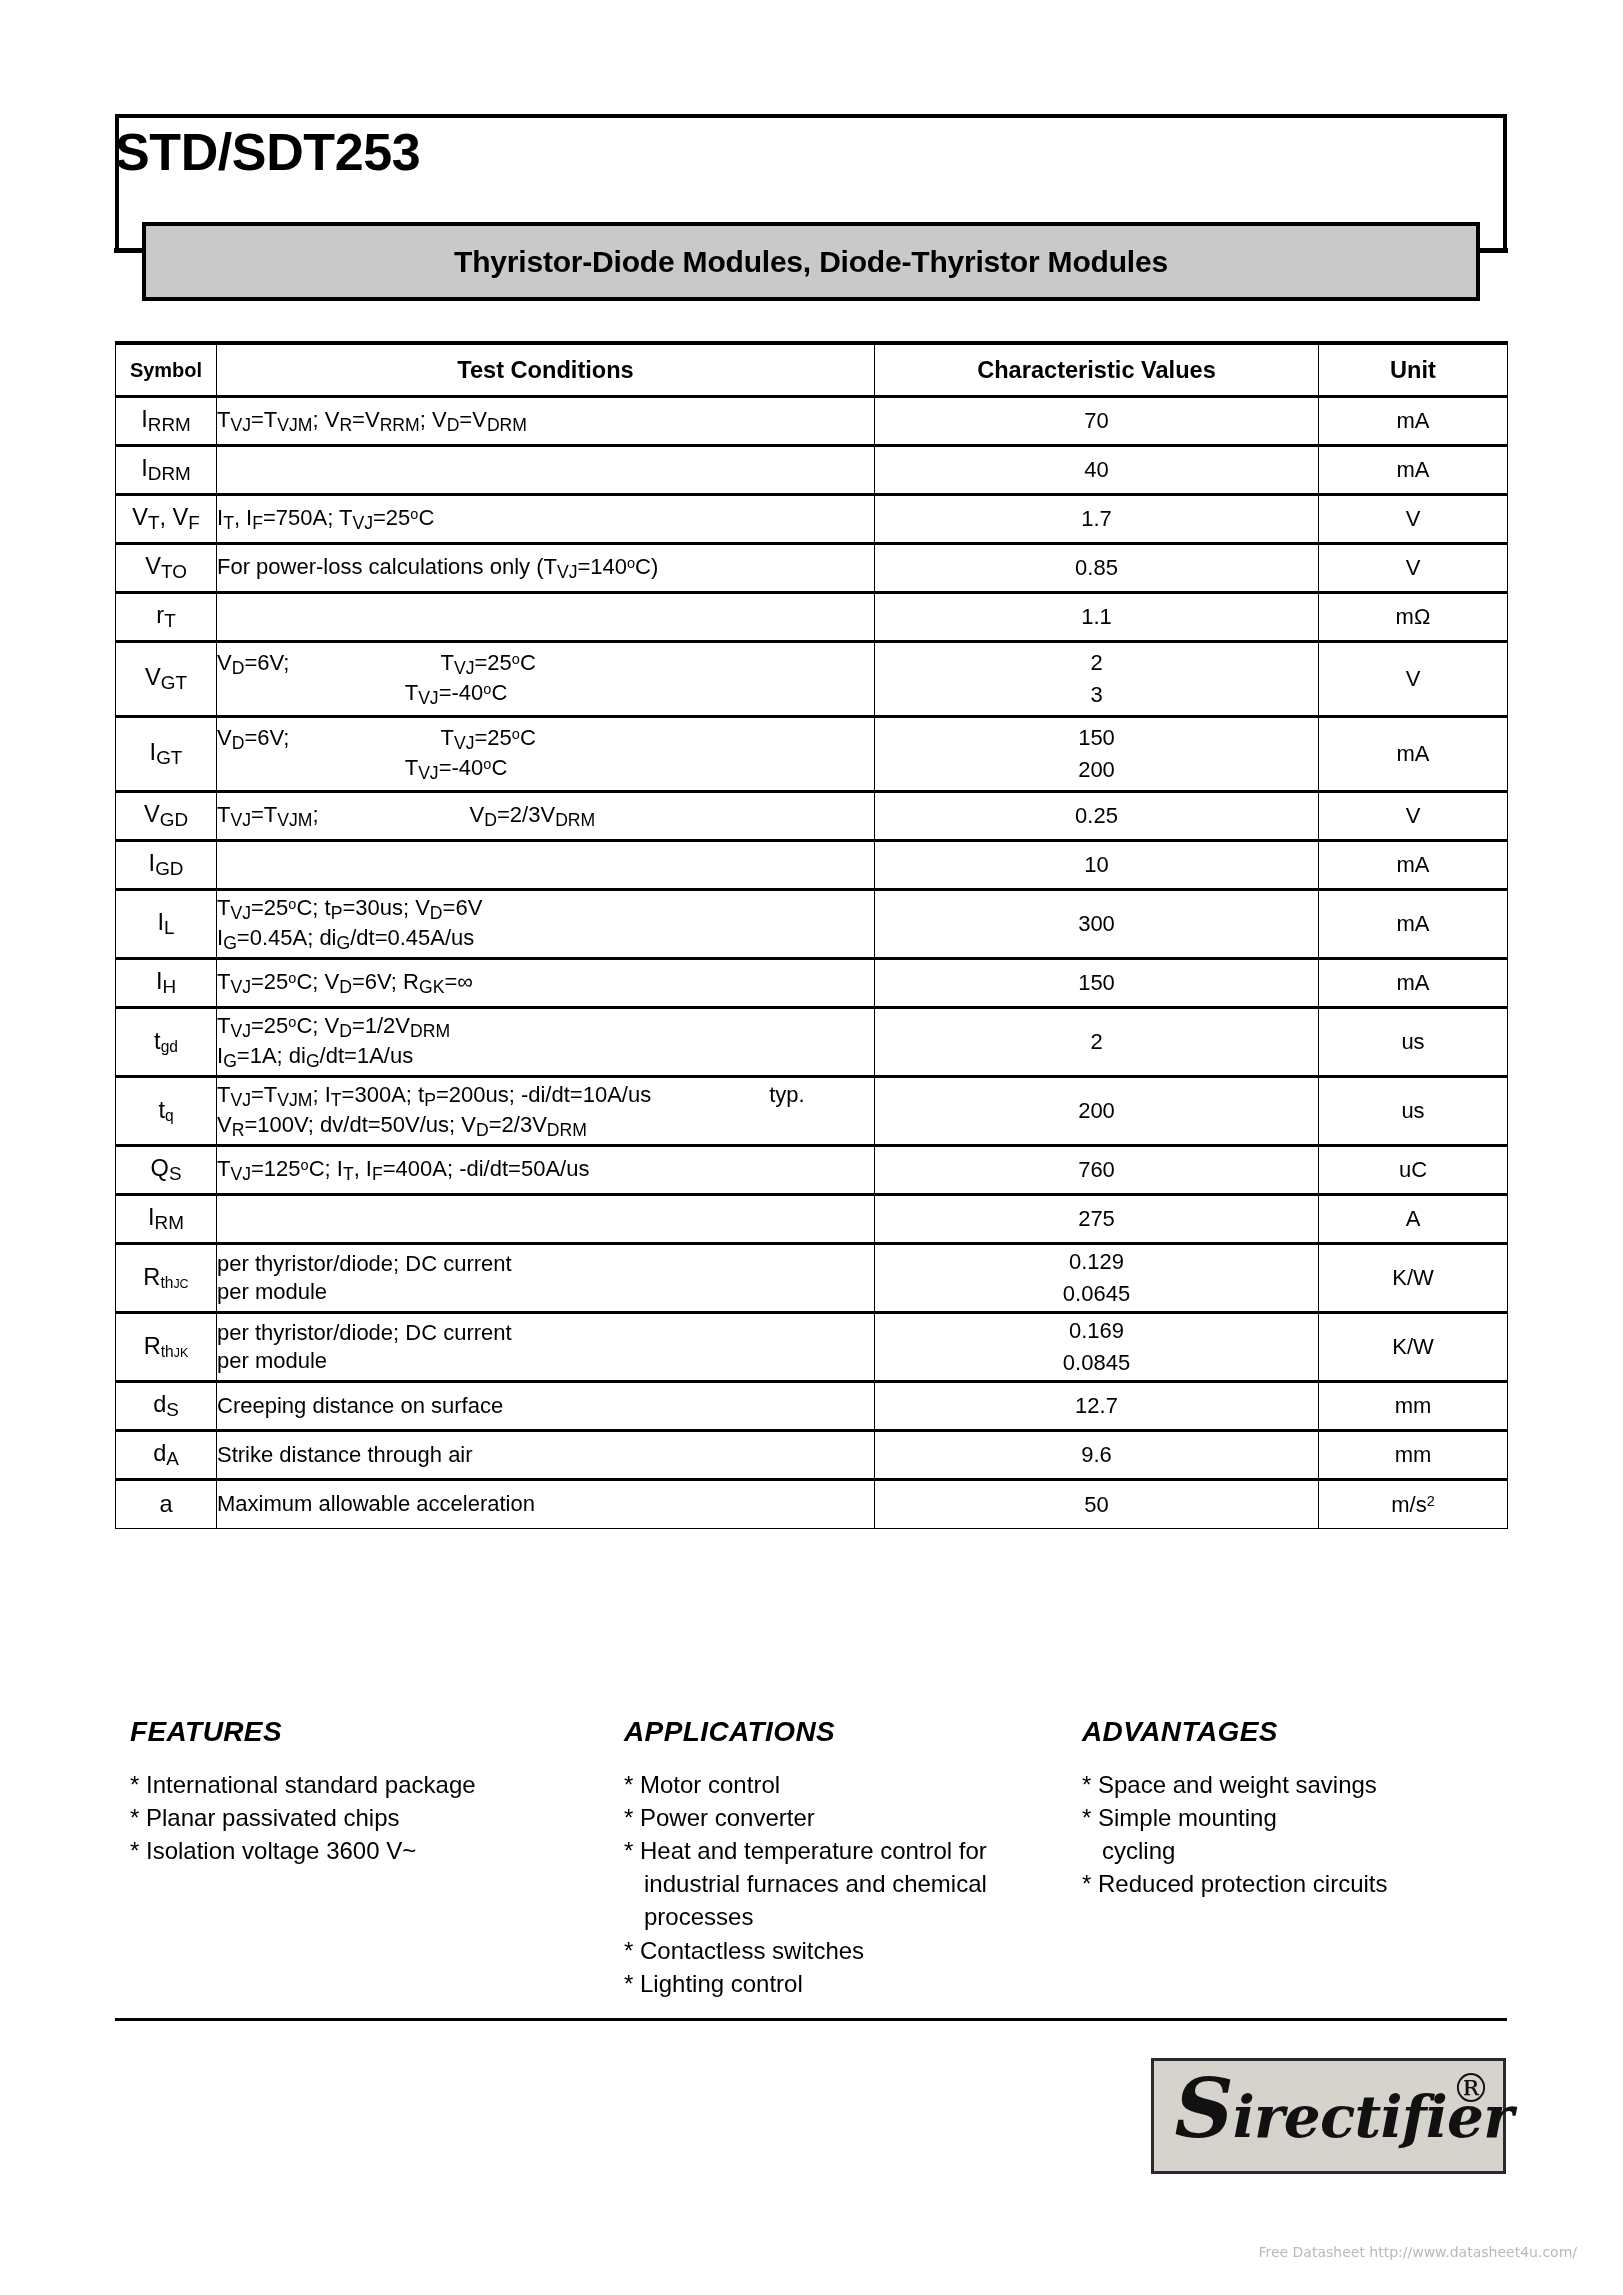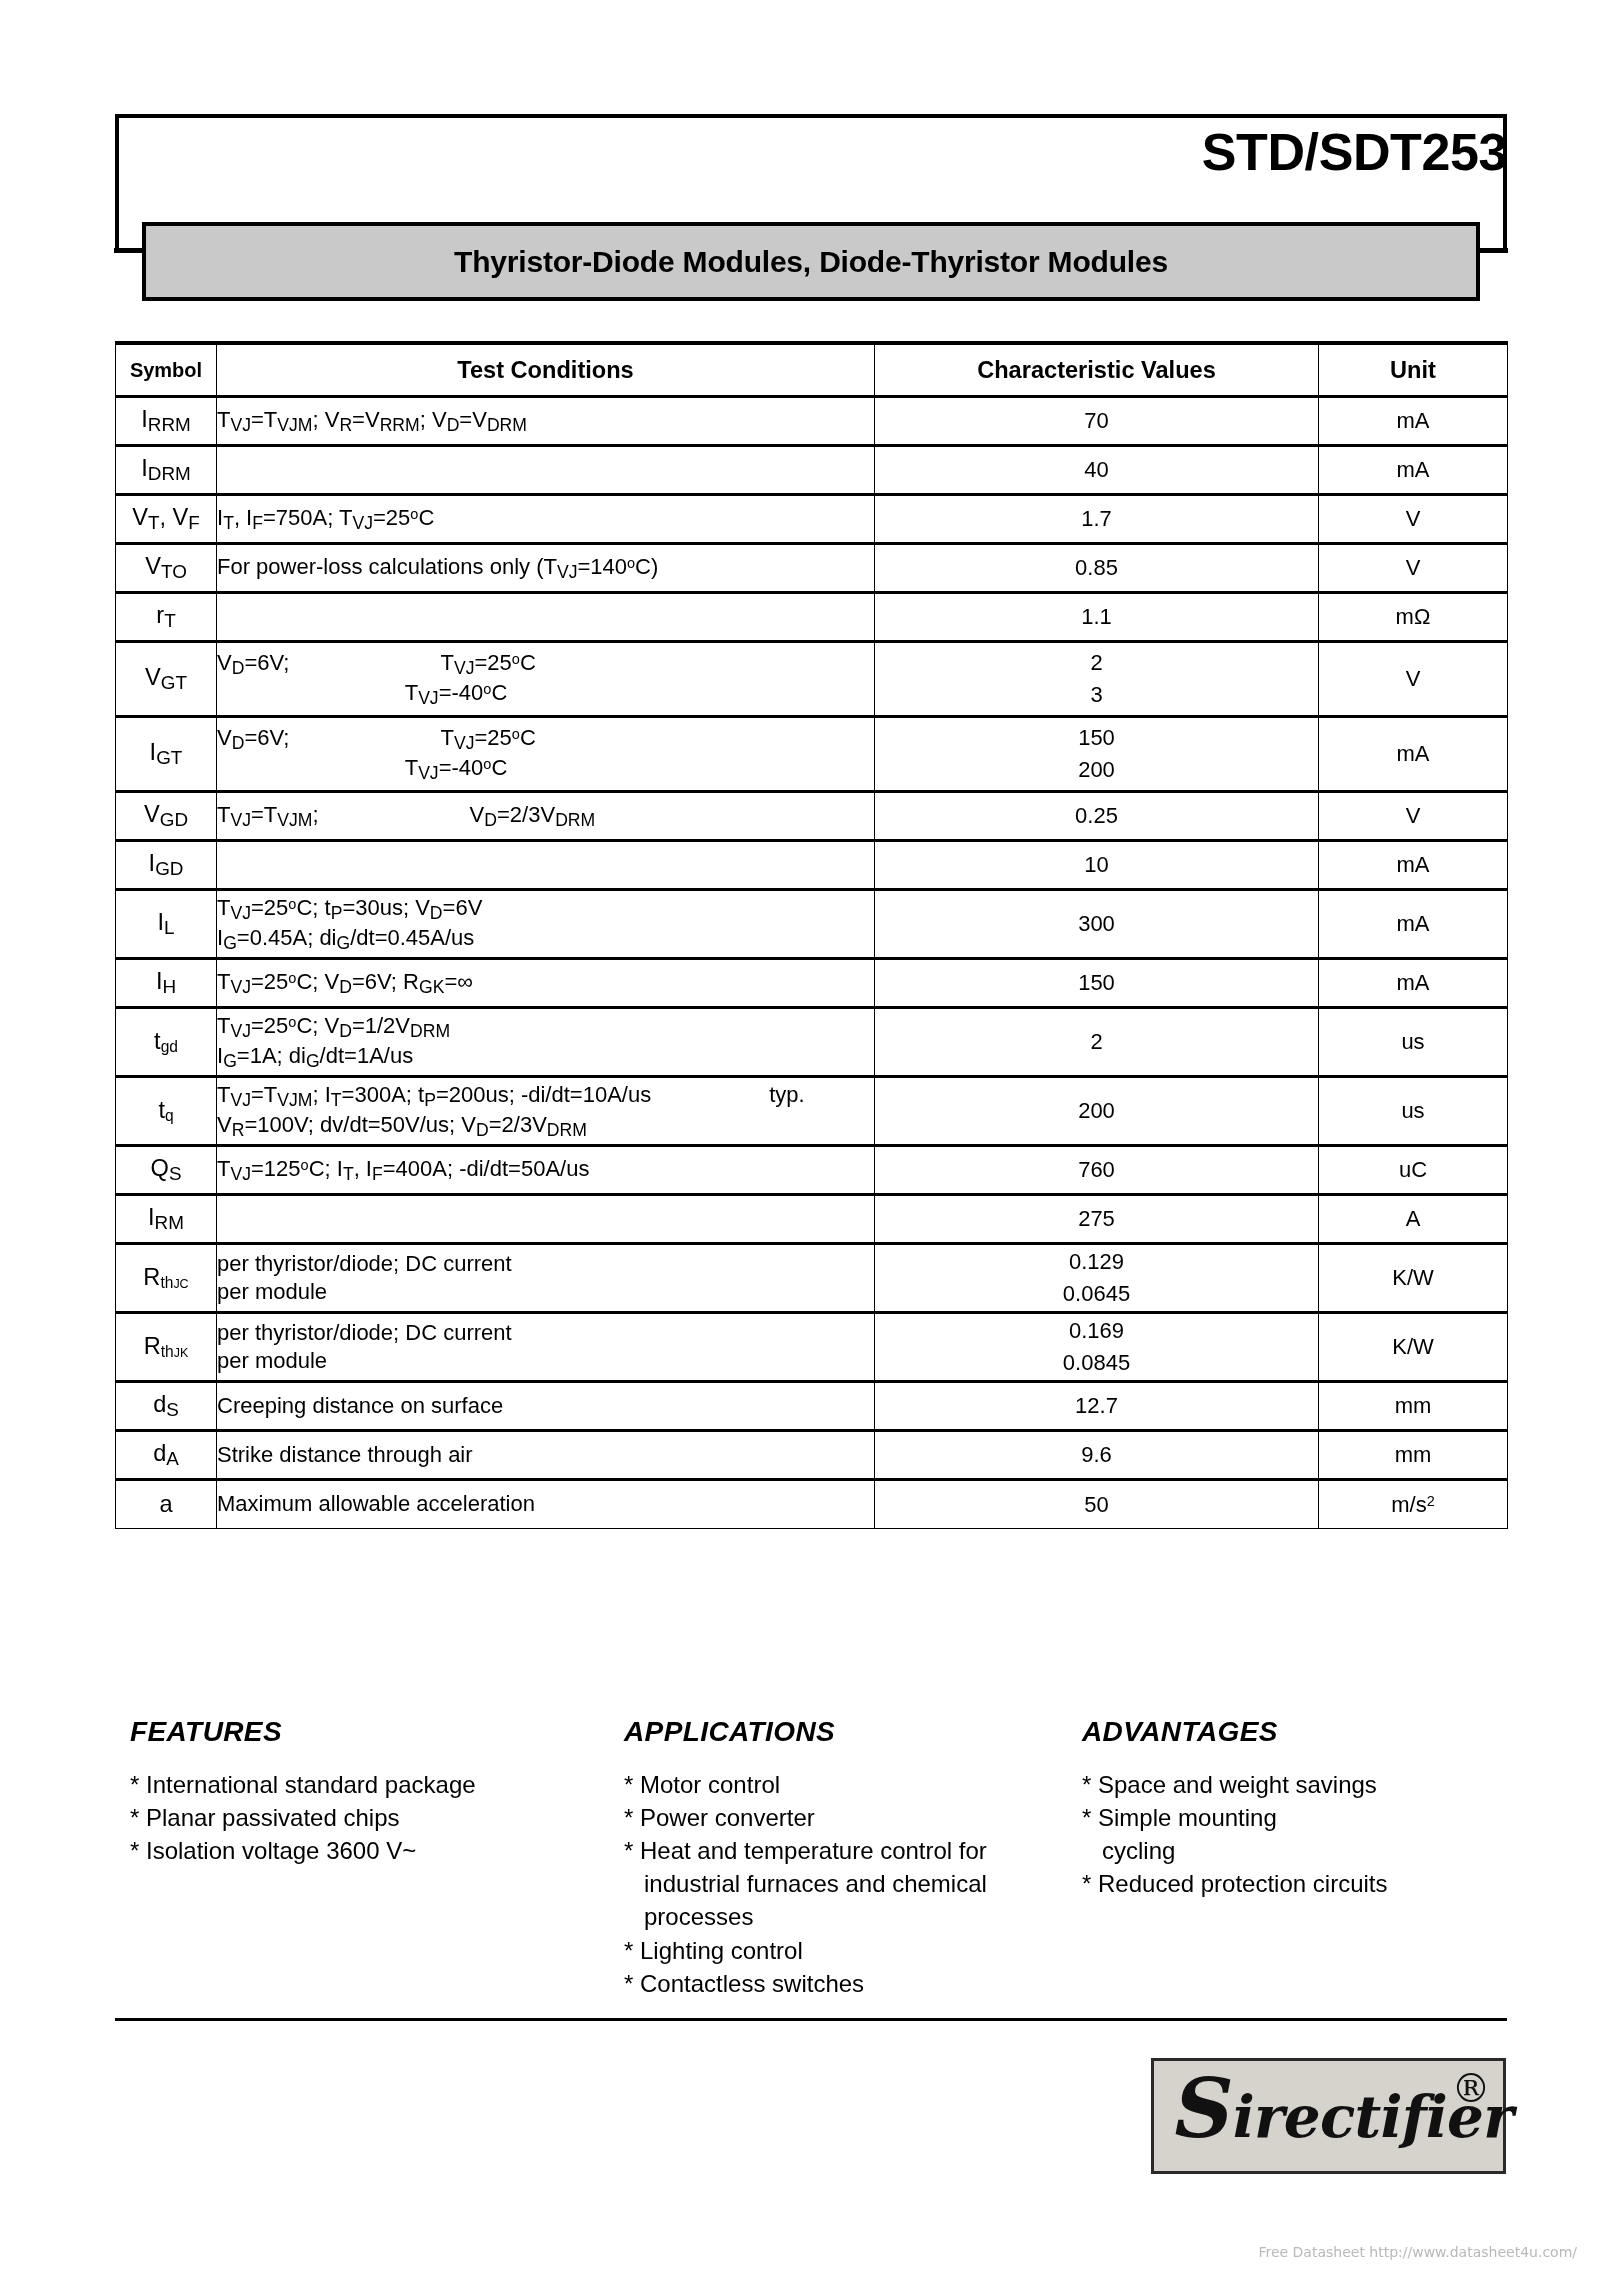--- a/index.html
+++ b/index.html
@@ -56,21 +56,21 @@
     bottom: -4.7px;
     width: 28px;
     height: 4.7px;
     background: #000;
   }
   .header-title {
     position: absolute;
     left: 0;
     top: 7.9px;
     width: 1392px;
-    text-align: right;
+    text-align: left;
     font-size: 52px;
     font-weight: bold;
     letter-spacing: -0.4px;
     font-family: "Liberation Sans", sans-serif;
   }
   .header-sub {
     position: absolute;
     left: 27px;
     top: 108px;
     width: 1338px;
@@ -408,22 +408,22 @@
         </ul>
     </div>
     <div class="sec sec-apps">
       <div class="sec-title">APPLICATIONS</div>
       <ul class="sec-list" id="list-applications">
           <li>* Motor control</li>
           <li>* Power converter</li>
           <li>* Heat and temperature control for</li>
           <li>   industrial furnaces and chemical</li>
           <li>   processes</li>
+          <li>* Contactless switches</li>
           <li>* Lighting control</li>
-          <li>* Contactless switches</li>
         </ul>
     </div>
     <div class="sec sec-adv">
       <div class="sec-title">ADVANTAGES</div>
       <ul class="sec-list" id="list-advantages">
           <li>* Space and weight savings</li>
           <li>* Simple mounting</li>
           <li>   cycling</li>
           <li>* Reduced protection circuits</li>
         </ul>

